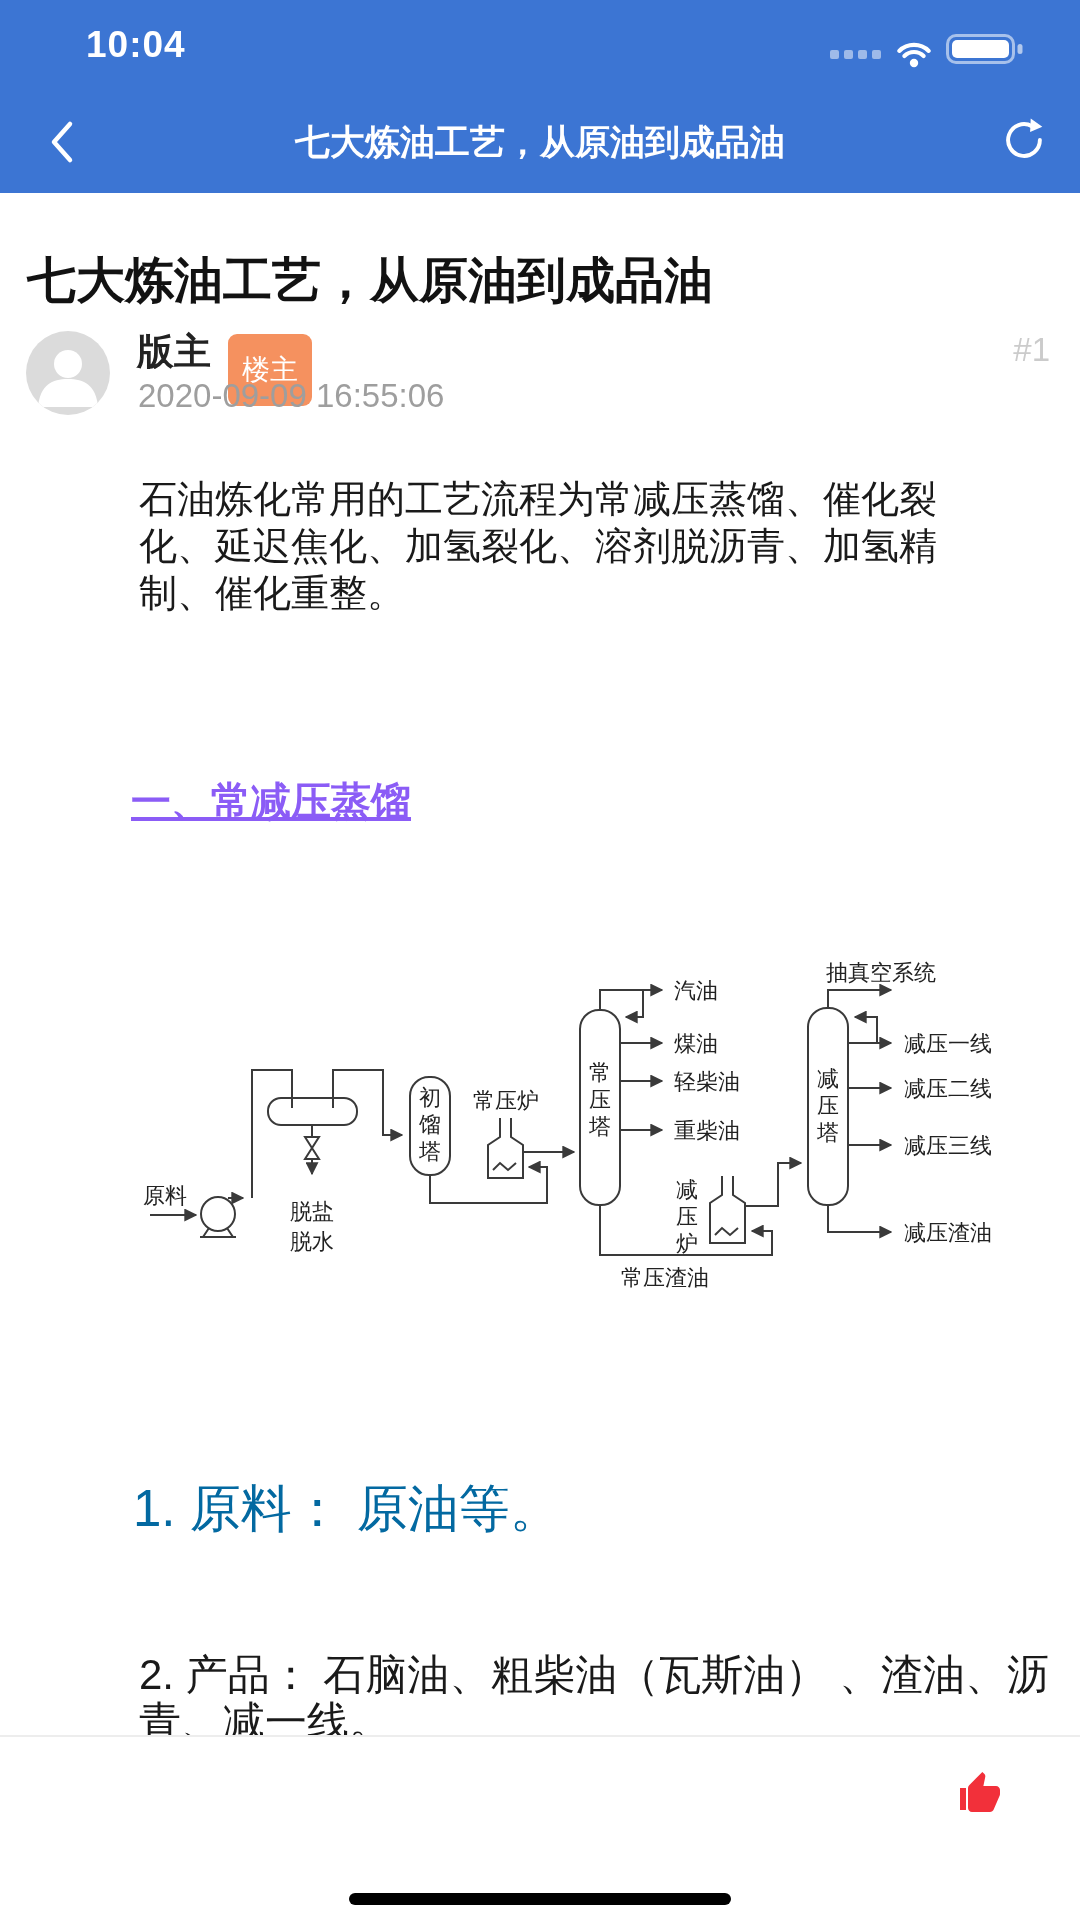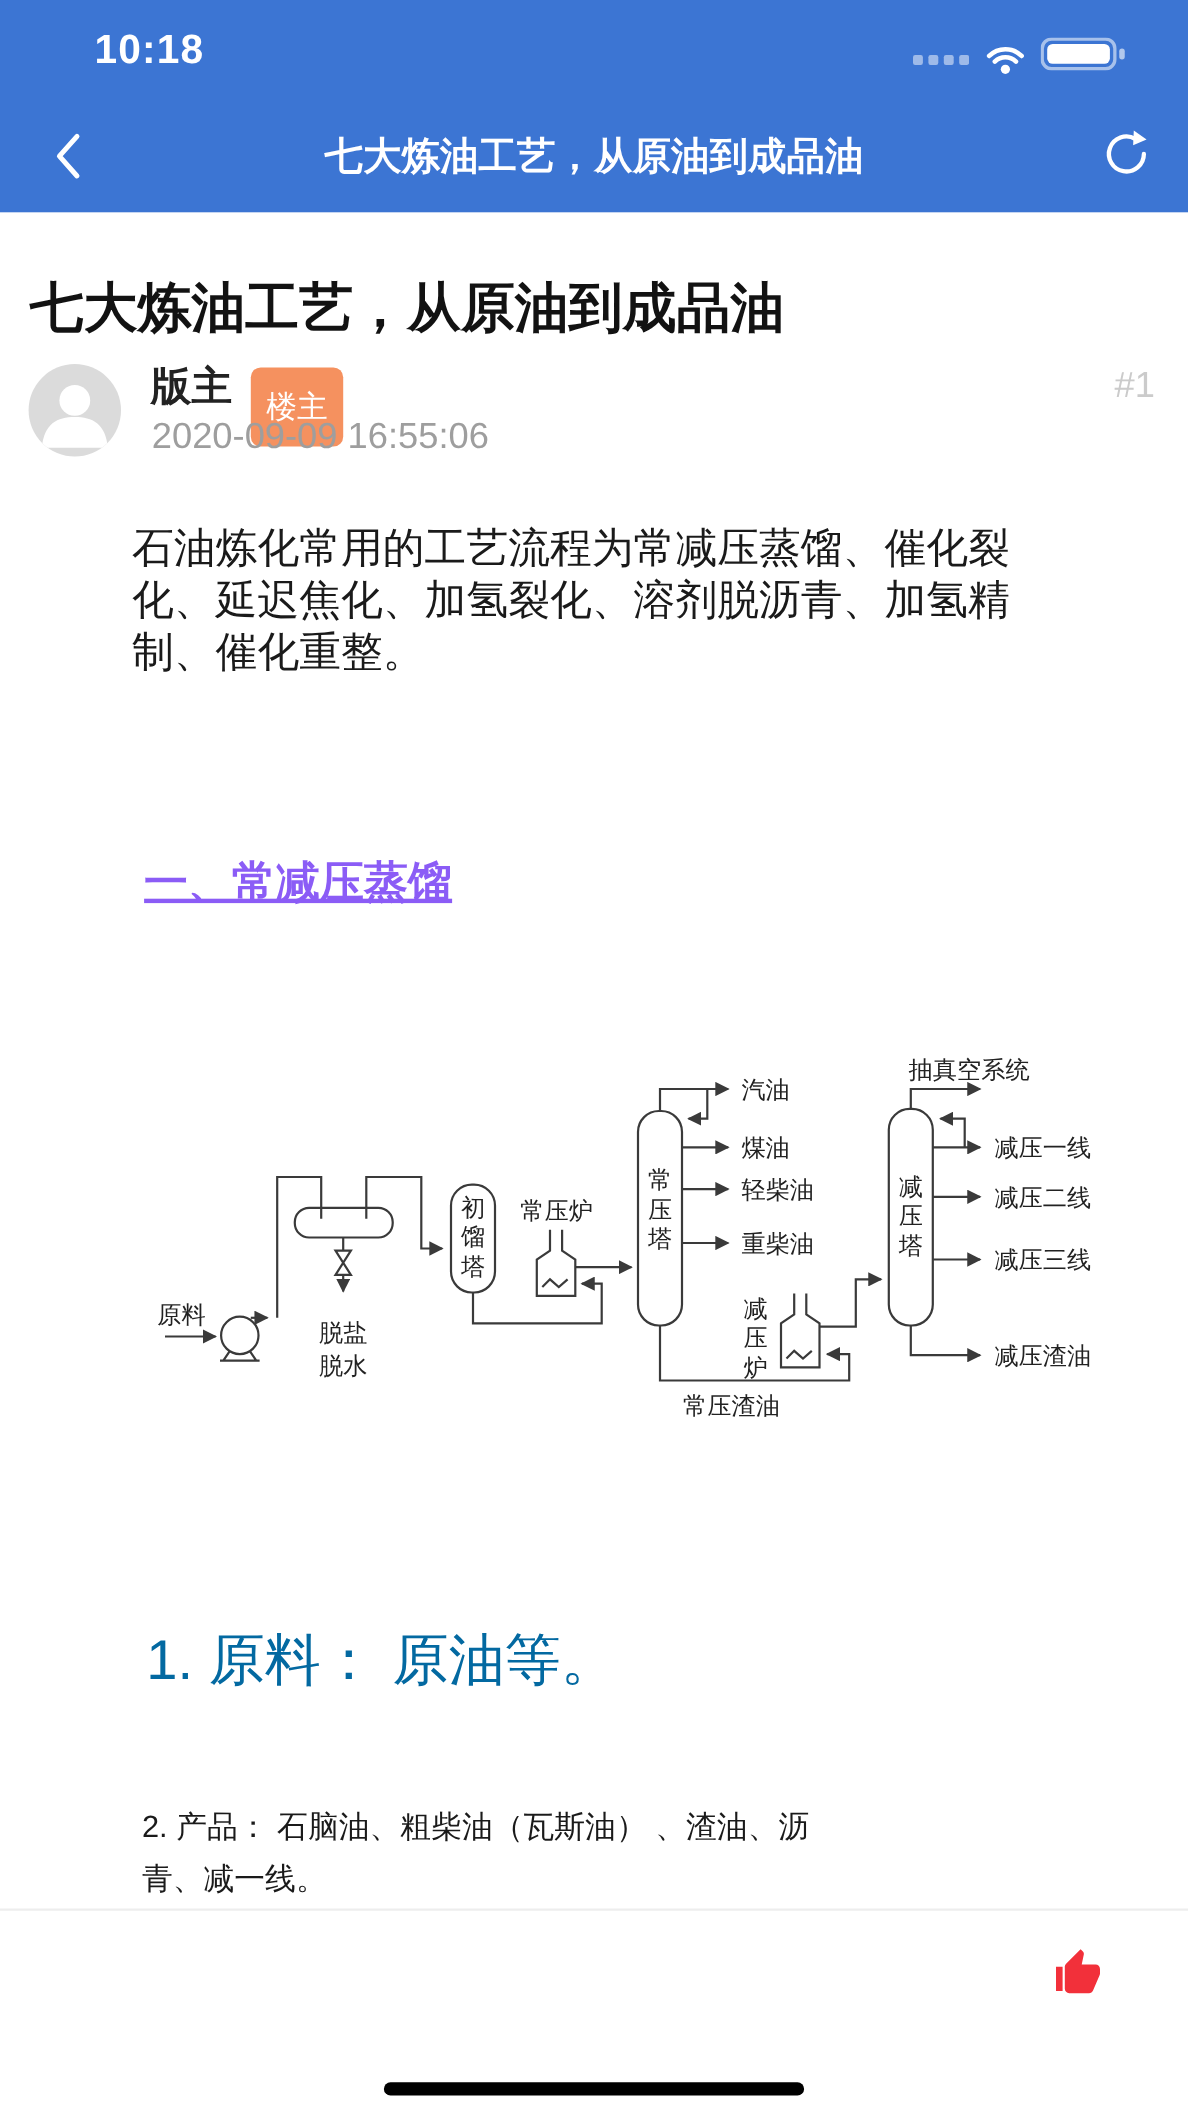--- a/index.html
+++ b/index.html
@@ -22,28 +22,28 @@
     font-weight:bold;color:#121212;}
   .avatar{position:absolute;left:26px;top:331px;width:84px;height:84px;border-radius:50%;
     background:#DBDBDB;overflow:hidden;}
   .author-name{position:absolute;left:137px;top:327px;font-size:37px;font-weight:bold;color:#222;}
   .author-badge{position:absolute;left:228px;top:334px;height:40px;line-height:40px;padding:16px 14px;
     background:#F5915F;border-radius:9px;color:#fff;font-size:28px;}
   .floor-no{position:absolute;right:30px;top:331px;font-size:33px;color:#CBCBCB;}
   .timestamp{position:absolute;left:138px;top:377px;font-size:33px;color:#9E9E9E;}
 
   
-  .intro{position:absolute;left:120px;top:438px;width:920px;font-size:38px;line-height:47px;
+  .intro{position:absolute;left:139px;top:438px;width:920px;font-size:38px;line-height:47px;
     color:#1a1a1a;white-space:pre-line;}
   .section-heading{position:absolute;left:131px;top:741px;font-size:40px;font-weight:bold;color:#8b5cf6;text-decoration:underline;}
   .flow-figure{position:absolute;left:110px;top:940px;width:900px;height:360px;}
   .flow-figure svg{display:block;}
   .item1{position:absolute;left:133px;top:1434px;width:920px;font-size:51px;line-height:47px;
     color:#0369a1;white-space:pre-line;}
-  .item2{position:absolute;left:129px;top:1609px;width:920px;font-size:28px;line-height:47px;
+  .item2{position:absolute;left:139px;top:1609px;width:920px;font-size:42px;line-height:47px;
     color:#1a1a1a;white-space:pre-line;}
 
   
   .footer{position:absolute;left:0;top:1735px;width:1080px;height:185px;background:#fff;
     border-top:2px solid #EDEDED;}
   .reply-field{position:absolute;left:34px;top:30px;width:860px;height:60px;cursor:text;}
   .pencil-icon{position:absolute;left:6px;top:6px;}
   .reply-placeholder{position:absolute;left:62px;top:8px;font-size:36px;color:#C6C6C6;}
   .like-btn{position:absolute;right:76px;top:32px;width:48px;height:50px;cursor:pointer;}
 
@@ -52,21 +52,21 @@
 
   
   .dg-label{font-family:"Liberation Serif","DejaVu Serif",serif;font-size:22px;fill:#222;}
 </style>
 </head>
 <body>
 
 <div class="screen">
 
   <div class="topbar">
-    <div class="time">10:18</div>
+    <div class="time">10:04</div>
 
     <svg class="sb-dots" width="51" height="9" viewBox="0 0 51 9">
       <g fill="rgba(255,255,255,0.5)">
         <rect x="0" y="0" width="9" height="9" rx="2"></rect>
         <rect x="14" y="0" width="9" height="9" rx="2"></rect>
         <rect x="28" y="0" width="9" height="9" rx="2"></rect>
         <rect x="42" y="0" width="9" height="9" rx="2"></rect>
       </g>
     </svg>
 

